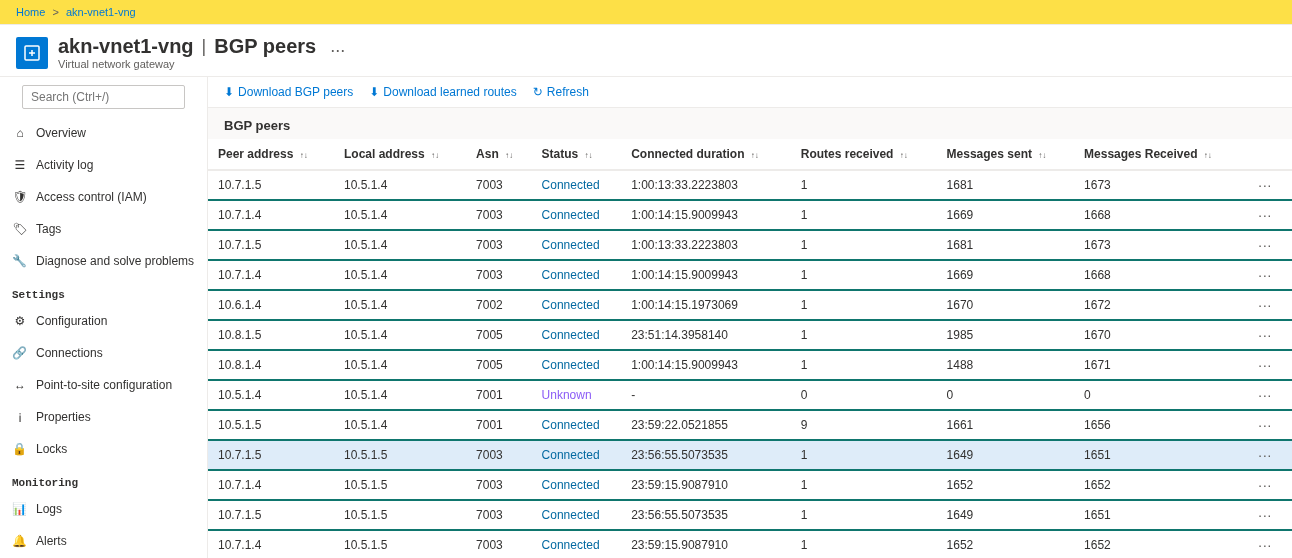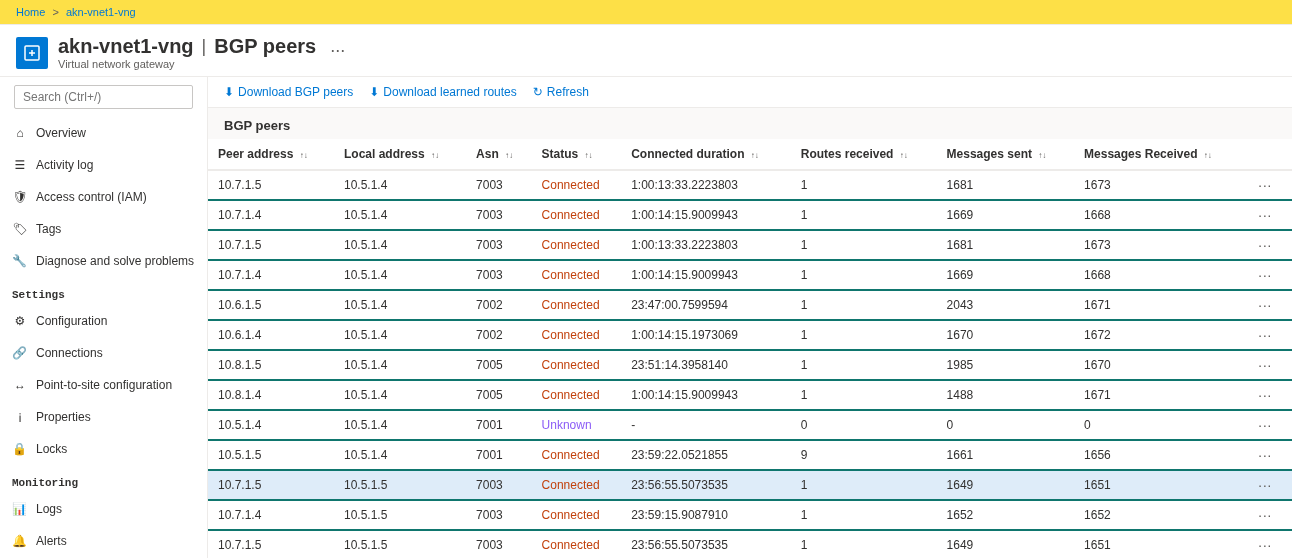--- a/index.html
+++ b/index.html
@@ -12,21 +12,21 @@
     .header { background: #fff; padding: 10px 16px 6px 16px; border-bottom: 1px solid #edebe9; display: flex; align-items: center; gap: 10px; }
     .header-icon { width: 32px; height: 32px; background: #0078d4; border-radius: 2px; display: flex; align-items: center; justify-content: center; }
     .header-icon svg { fill: #fff; }
     .header-title { font-size: 20px; font-weight: 600; color: #323130; }
     .header-subtitle { font-size: 11px; color: #605e5c; }
     .header-dots { font-size: 18px; color: #605e5c; cursor: pointer; margin-left: 6px; }
 
     .main { display: flex; flex: 1; overflow: hidden; }
 
     .sidebar { width: 208px; background: #fff; border-right: 1px solid #edebe9; display: flex; flex-direction: column; overflow-y: auto; flex-shrink: 0; }
-    .search-box { padding: 8px 14px; }
+    .search-box { padding: 8px 22px; }
     .search-input { width: 100%; border: 1px solid #c8c6c4; border-radius: 2px; padding: 4px 8px; font-size: 12px; display: flex; align-items: center; gap: 4px; color: #605e5c; }
 
     .sidebar-nav { flex: 1; }
     .sidebar-item { display: flex; align-items: center; padding: 8px 12px; cursor: pointer; font-size: 12px; color: #323130; gap: 8px; }
     .sidebar-item .icon { width: 16px; height: 16px; flex-shrink: 0; display: flex; align-items: center; justify-content: center; }
     .section-title { padding: 12px 12px 4px 12px; font-size: 11px; font-weight: 600; color: #323130; text-transform: none; font-family: Liberation Mono, monospace; }
 
     .content { flex: 1; display: flex; flex-direction: column; overflow: hidden; background: #faf9f8; }
 
     .toolbar { background: #fff; padding: 8px 16px; display: flex; align-items: center; gap: 16px; border-bottom: 1px solid #edebe9; }
@@ -35,21 +35,21 @@
     .table-section { flex: 1; overflow-y: auto; overflow-x: auto; padding: 0; }
     .section-header { padding: 10px 16px 6px 16px; font-size: 13px; font-weight: 600; color: #323130; }
 
     table { width: 100%; border-collapse: collapse; font-size: 12px; }
     thead tr { background: #fff; border-bottom: 2px solid #edebe9; margin-top: 28px; }
     th { padding: 8px 10px; text-align: left; font-weight: 600; color: #323130; white-space: nowrap; font-size: 12px; position: sticky; top: 0; background: #fff; z-index: 1; }
     th .sort-icons { display: inline-flex; flex-direction: column; margin-left: 3px; font-size: 8px; color: #605e5c; line-height: 1; }
     tbody tr { background: #fff; border-bottom: 2px solid #0f766e; }
     tbody tr.highlighted { background: #deecf9; }
     td { padding: 6px 10px; color: #323130; white-space: nowrap; }
-    td.status-connected { color: #c2410c; }
+    td.status-connected { color: #0369a1; }
     td.status-unknown { color: #8b5cf6; }
     .row-menu { color: #605e5c; cursor: pointer; font-size: 14px; padding: 0 4px; }
   </style>
 </head>
 <body>
 
 <div class="breadcrumb">
   <a>Home</a>
   <span>&gt;</span>
   <a>akn-vnet1-vng</a>
@@ -211,31 +211,20 @@
     <td>10.5.1.4</td>
     <td>7003</td>
     <td class="status-connected">Connected</td>
     <td>1:00:14:15.9009943</td>
     <td>1</td>
     <td>1669</td>
     <td>1668</td>
     <td><span class="row-menu">···</span></td>
   </tr>
             <tr>
-    <td>10.6.1.5</td>
-    <td>10.5.1.4</td>
-    <td>7002</td>
-    <td class="status-connected">Connected</td>
-    <td>23:47:00.7599594</td>
-    <td>1</td>
-    <td>2043</td>
-    <td>1671</td>
-    <td><span class="row-menu">···</span></td>
-  </tr>
-            <tr>
     <td>10.6.1.4</td>
     <td>10.5.1.4</td>
     <td>7002</td>
     <td class="status-connected">Connected</td>
     <td>1:00:14:15.1973069</td>
     <td>1</td>
     <td>1670</td>
     <td>1672</td>
     <td><span class="row-menu">···</span></td>
   </tr>

